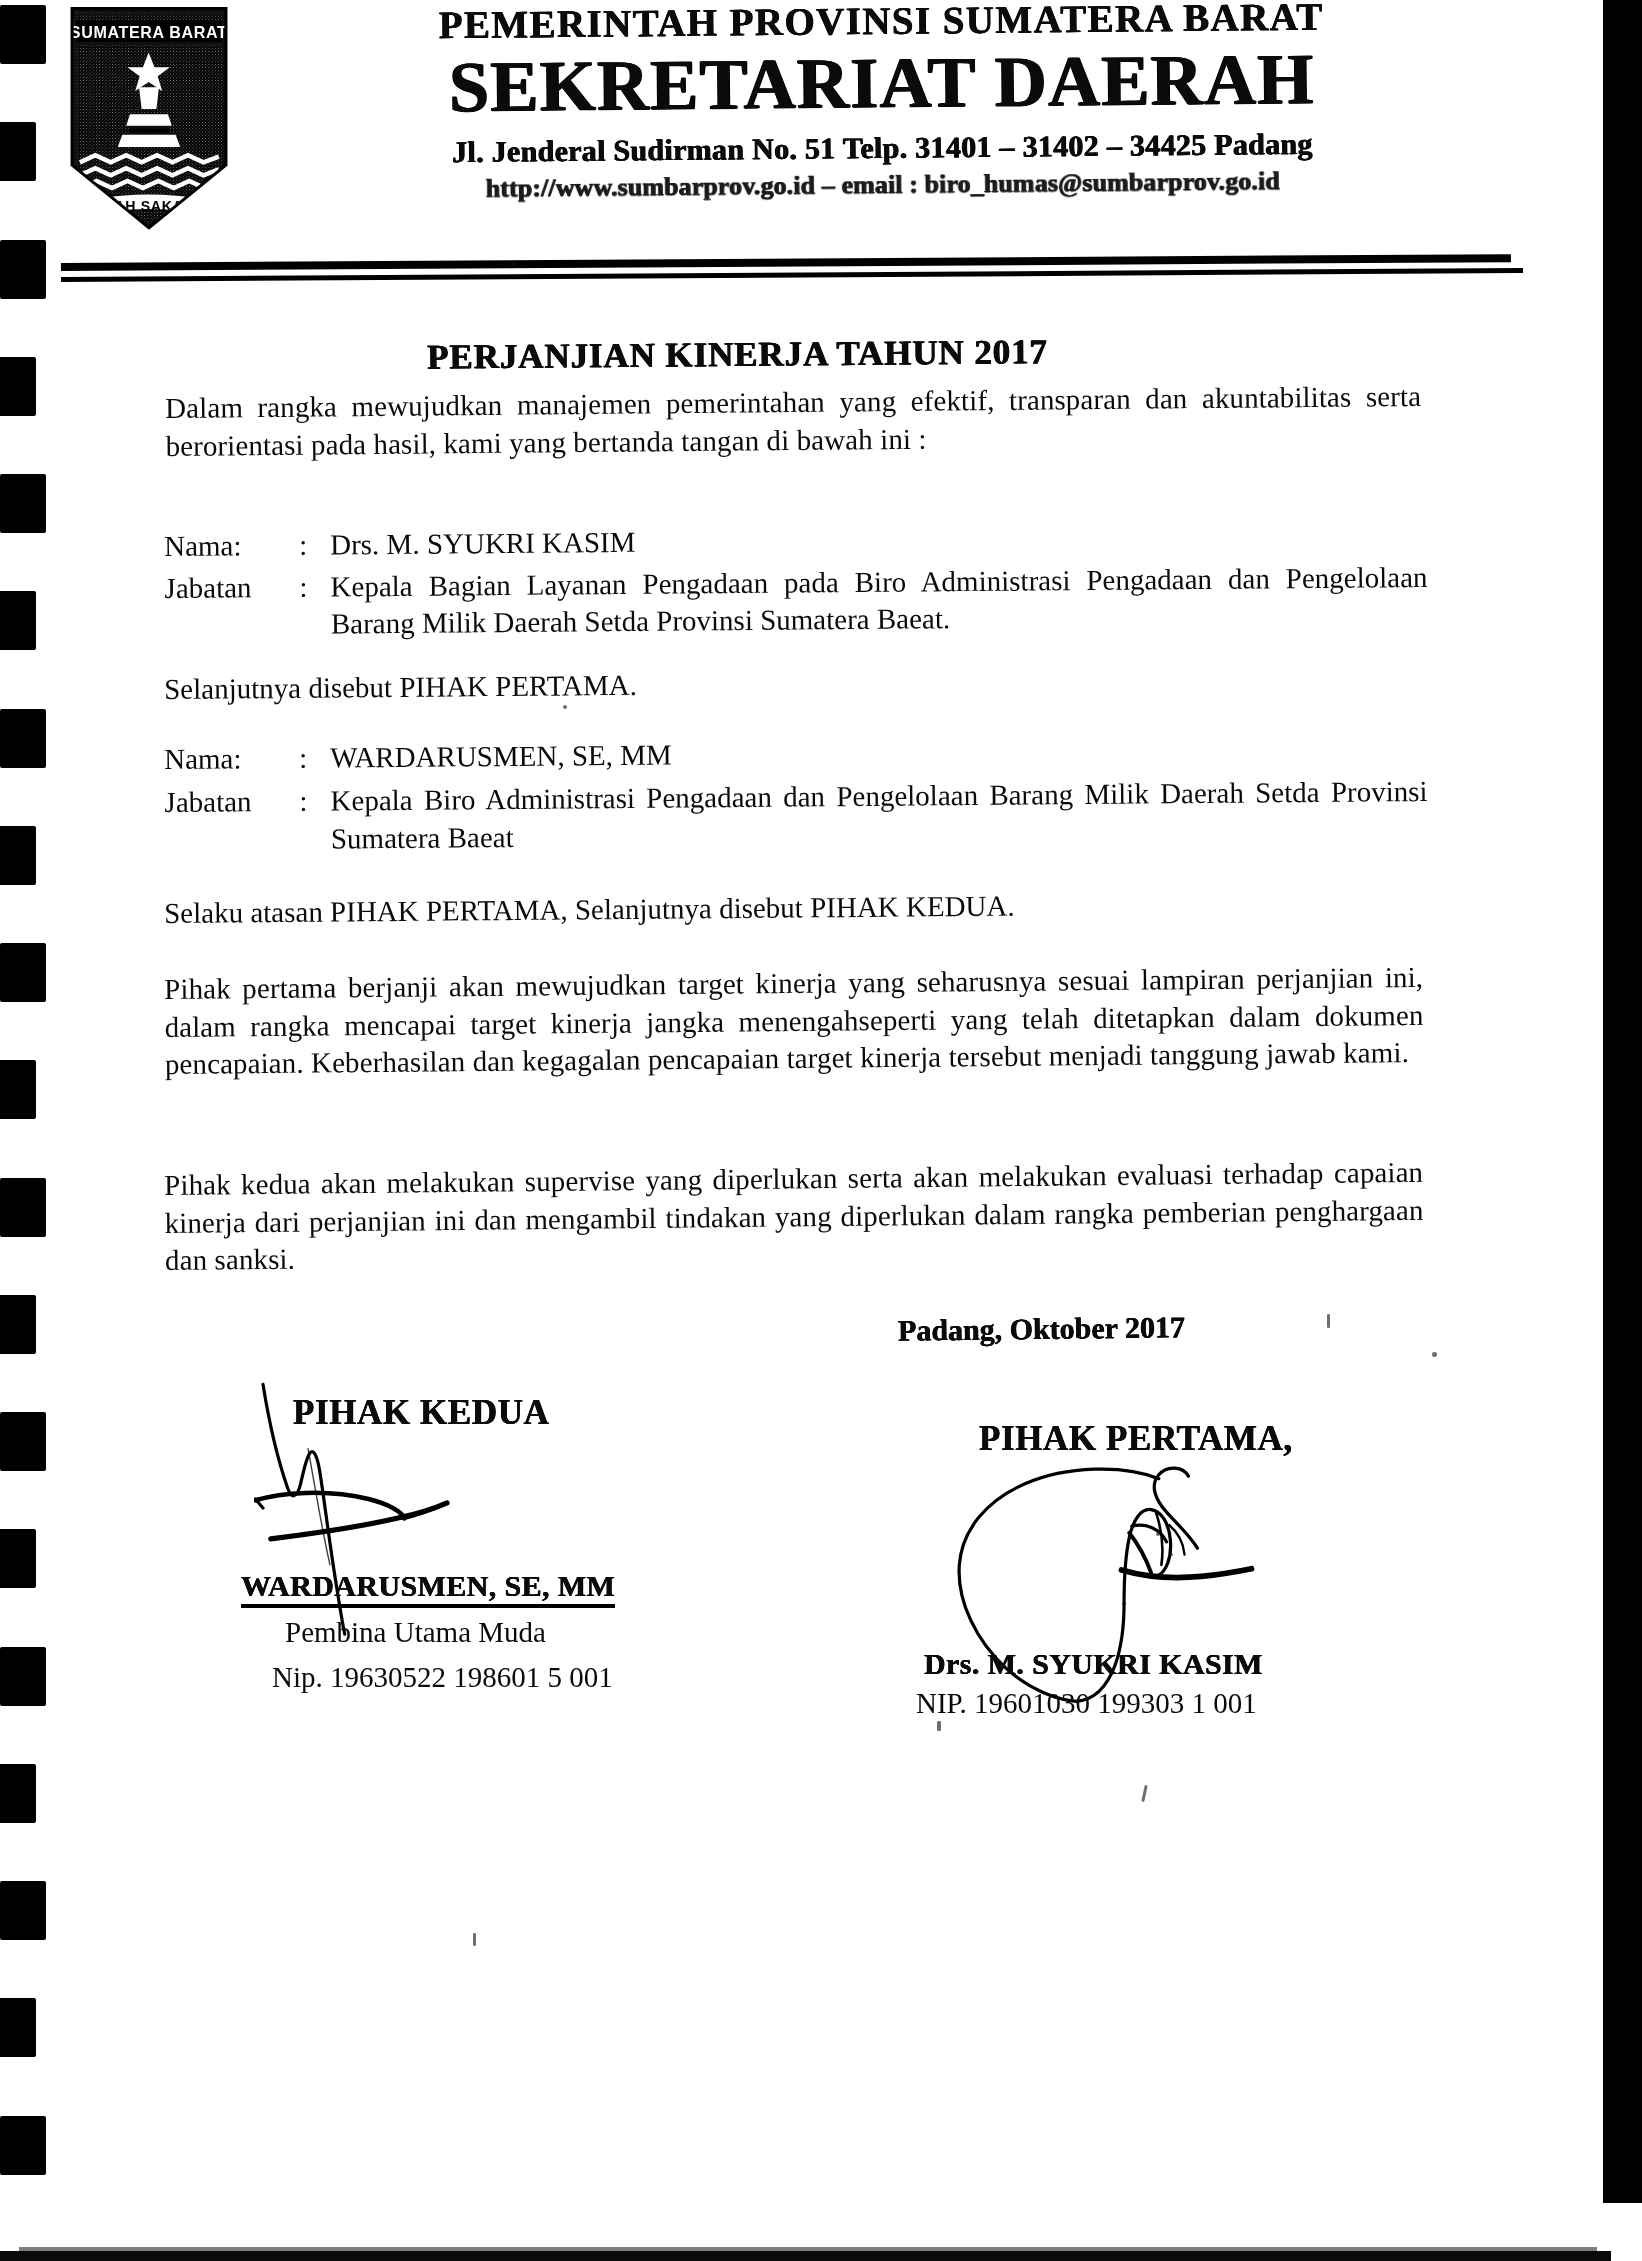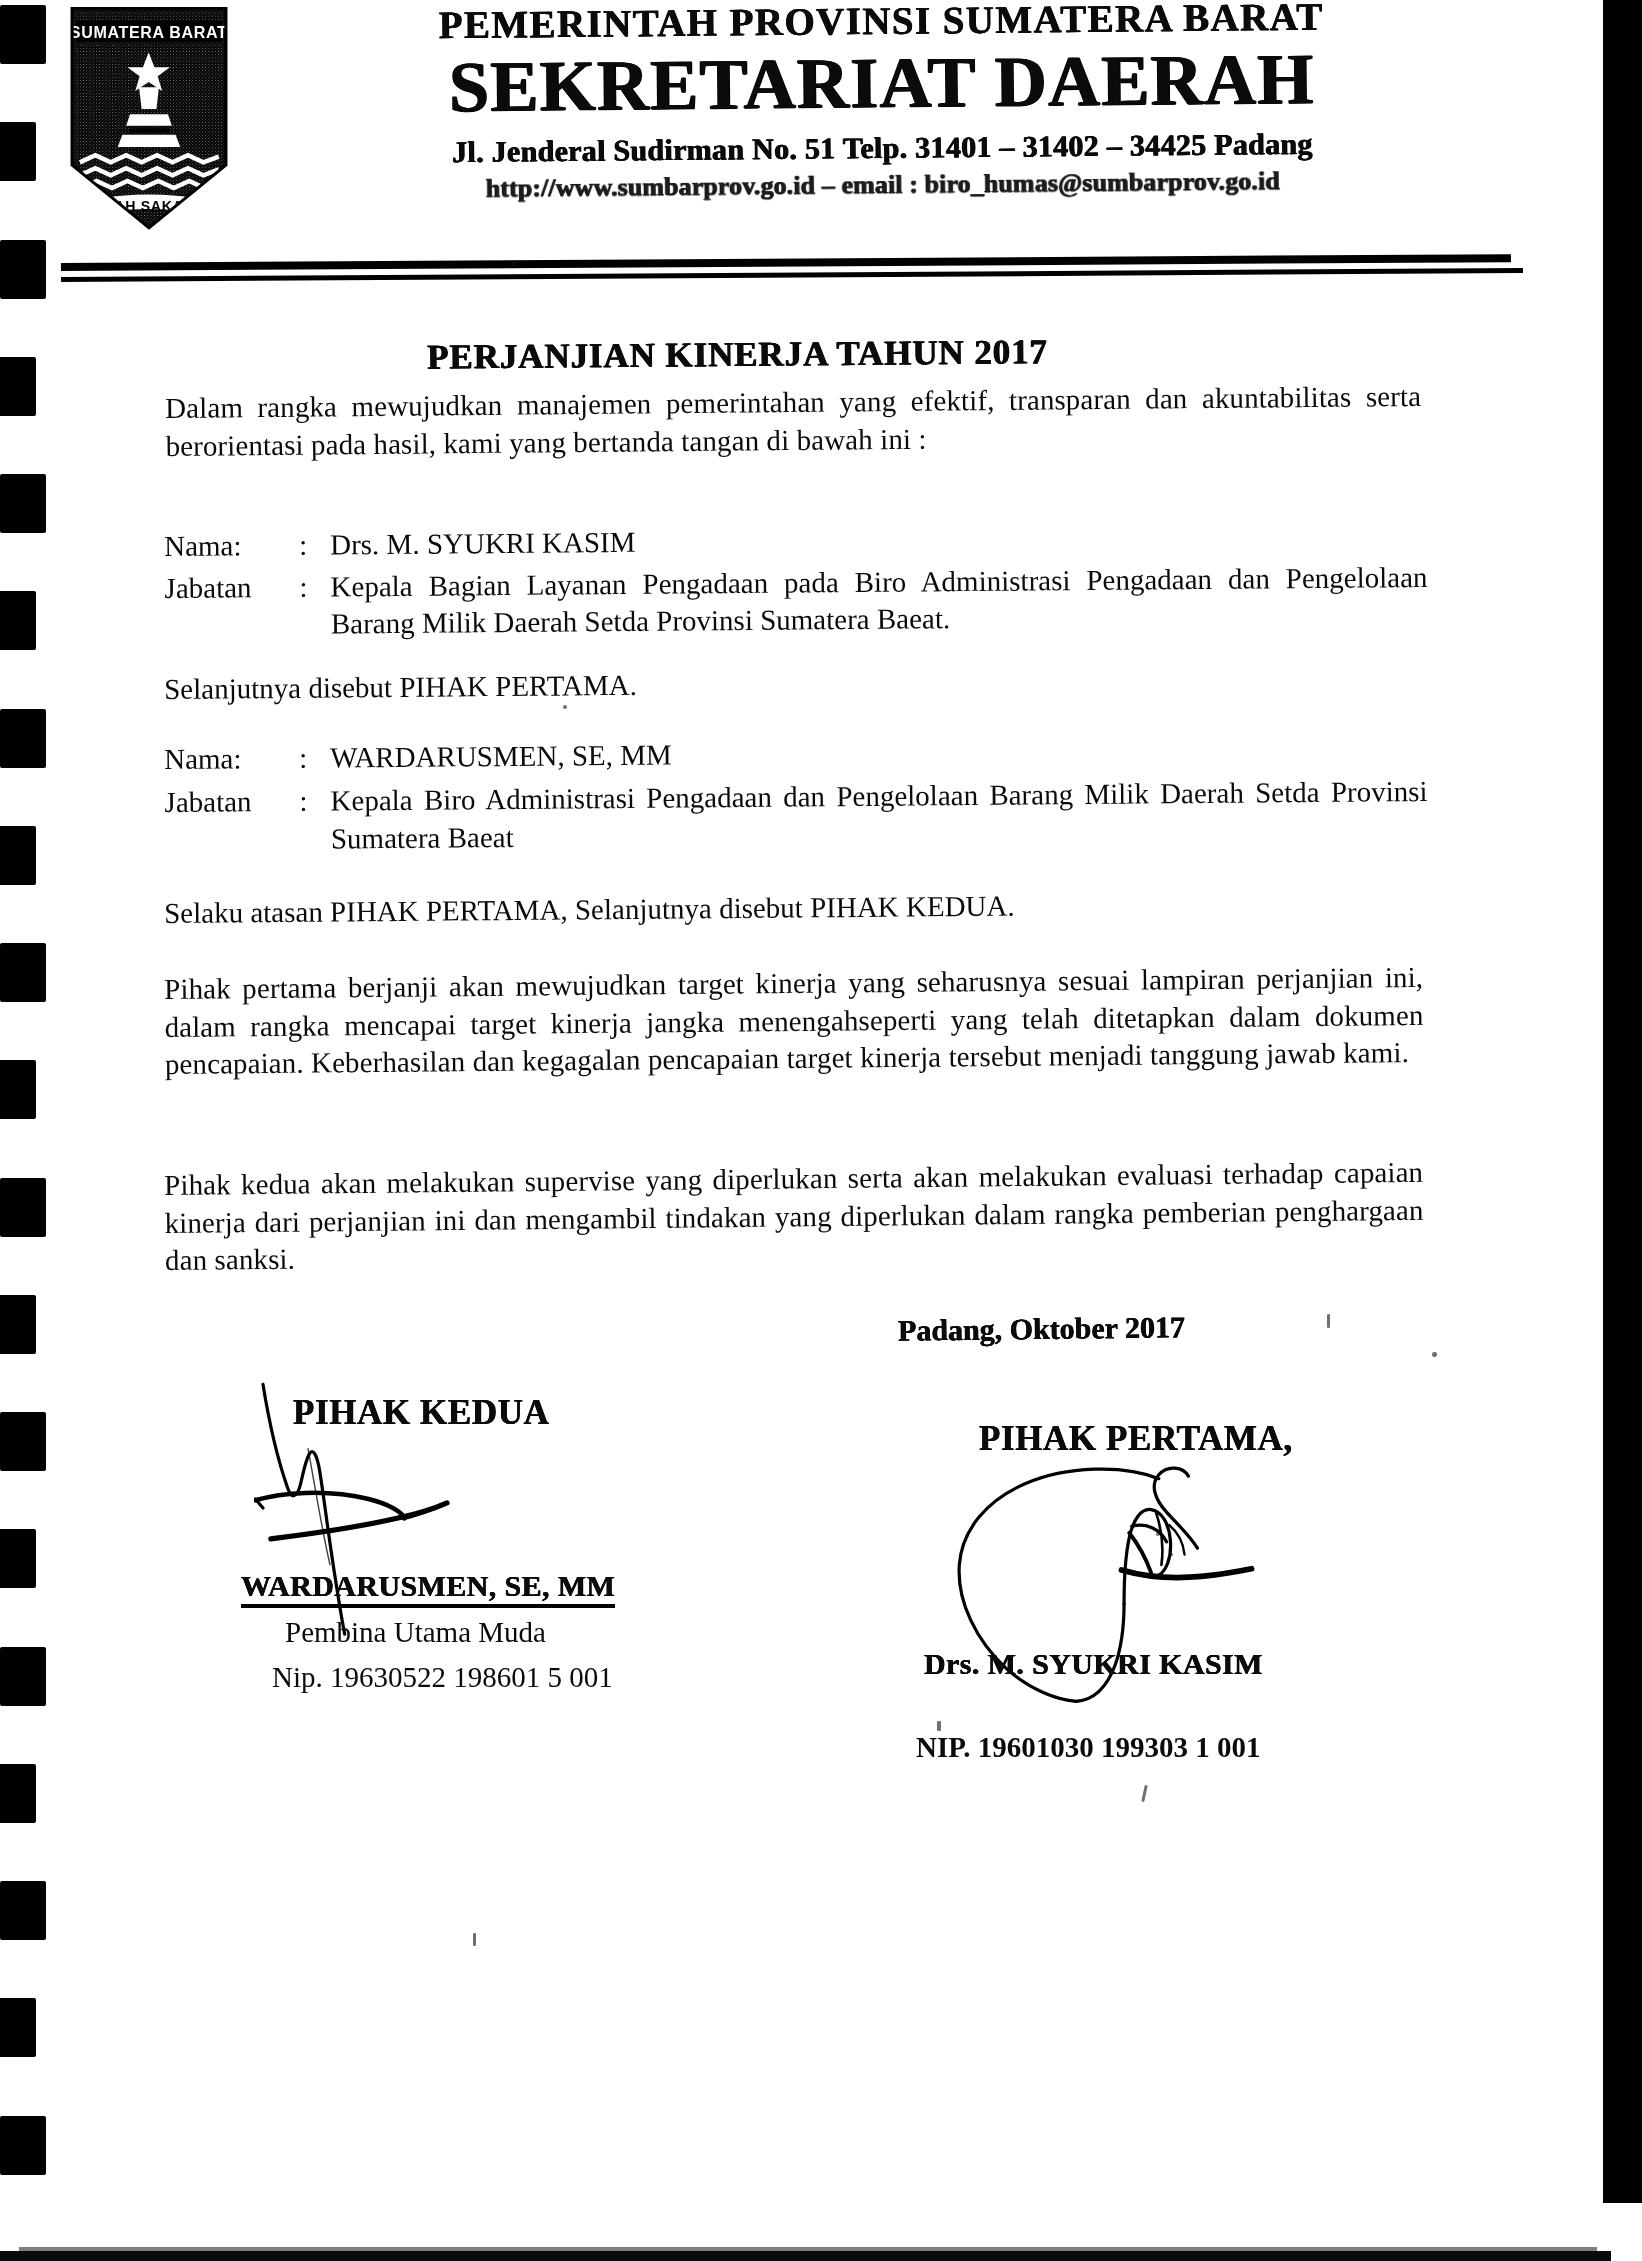--- a/index.html
+++ b/index.html
@@ -297,21 +297,21 @@
                C358 94, 370 114, 372 140 C374 166, 366 190, 350 196" stroke-width="5"></path>
       <path d="M312 118 C334 112, 356 122, 366 142" stroke-width="5"></path>
       <path d="M296 186 C330 196, 376 200, 420 196 C450 193, 478 188, 498 184" stroke-width="9"></path>
       <path d="M308 128 C322 146, 334 168, 342 190" stroke-width="6"></path>
       <path d="M350 98 C358 122, 362 150, 358 178" stroke-width="4"></path>
       <path d="M370 116 C382 126, 392 142, 394 162" stroke-width="3.6"></path>
     </g>
   </svg>
 
   <div class="sig-name" style="left:876px;top:1647px;">Drs. M. SYUKRI KASIM</div>
-  <div class="sig-sub" style="left:868px;top:1731px;font-weight:bold;">NIP. 19601030 199303 1 001</div>
+  <div class="sig-sub" style="left:868px;top:1687px;font-weight:normal;">NIP. 19601030 199303 1 001</div>
 
   <div class="speck" style="left:1279px;top:1314px;width:3.2px;height:14px;border-radius:1.3px;"></div>
   <div class="speck" style="left:1384px;top:1352px;width:4.5px;height:4.5px;"></div>
   <div class="speck" style="left:1108px;top:1532px;width:3.9px;height:3.9px;"></div>
   <div class="speck" style="left:1122px;top:1553px;width:3.2px;height:3.2px;"></div>
   <div class="speck" style="left:889px;top:1721px;width:3.9px;height:10.3px;border-radius:1.3px;"></div>
   <div class="speck" style="left:1095px;top:1785px;width:3.2px;height:17px;border-radius:1.3px;transform:rotate(12deg);"></div>
   <div class="speck" style="left:425px;top:1933px;width:3.2px;height:13px;border-radius:1.3px;"></div>
   <div class="speck" style="left:515px;top:705px;width:3.9px;height:3.9px;"></div>
   <div class="speck" style="left:464px;top:261px;width:4.5px;height:4.5px;"></div>

